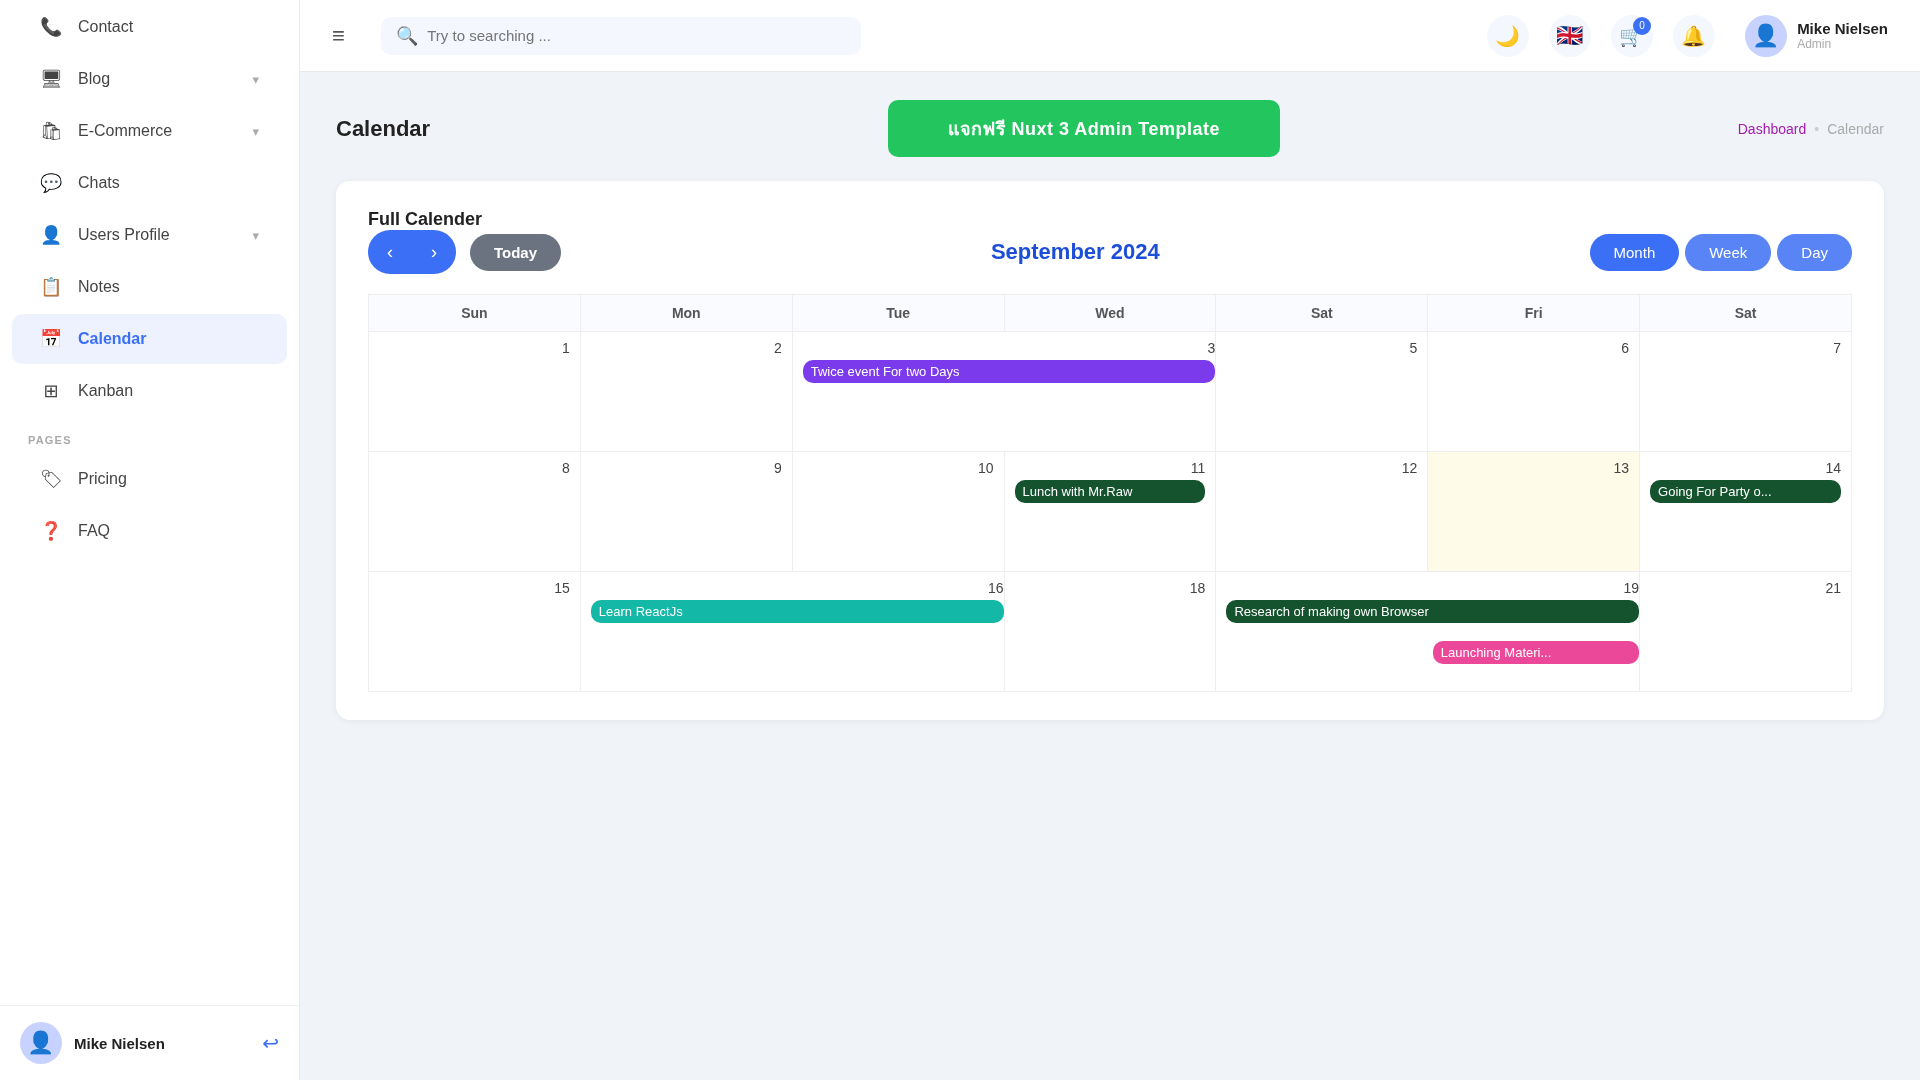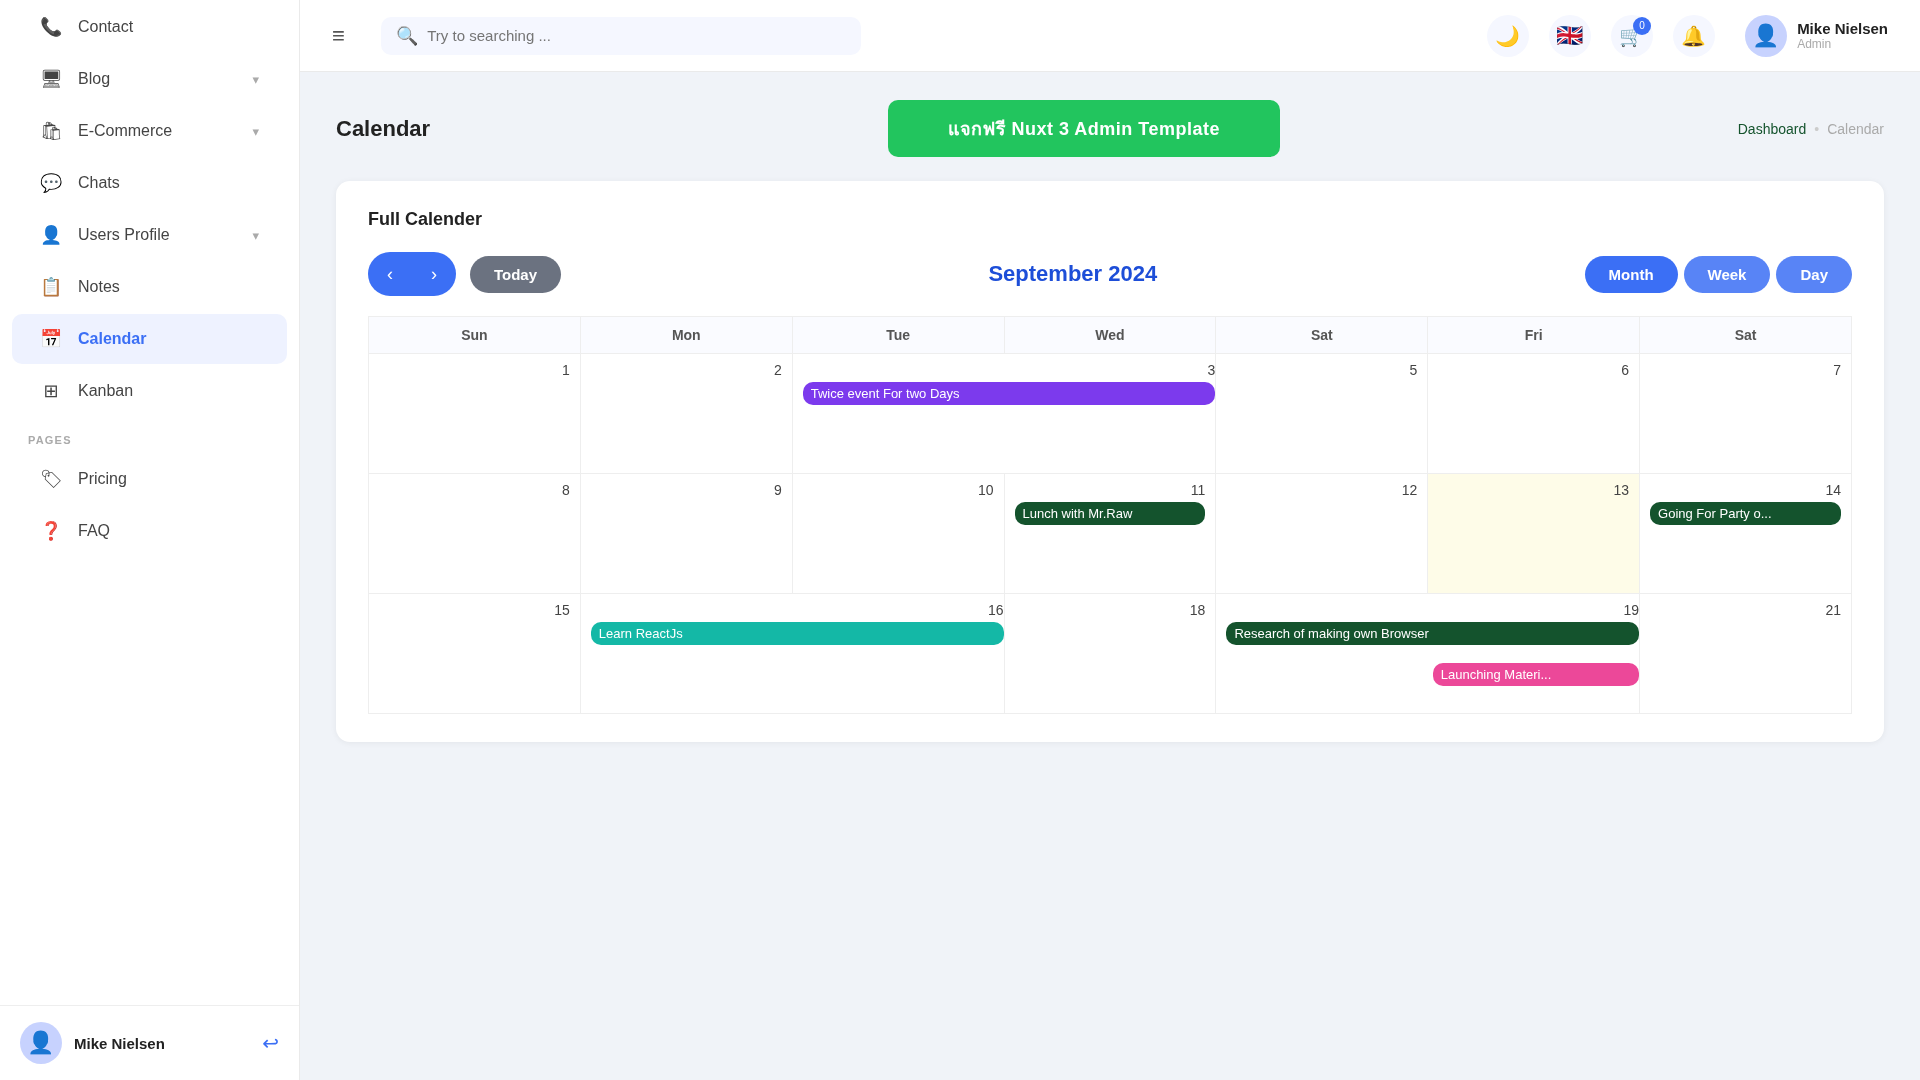--- a/index.html
+++ b/index.html
@@ -157,34 +157,33 @@
       color: #fff;
       font-size: 18px;
       font-weight: 700;
       border-radius: 10px;
       padding: 14px 60px;
       letter-spacing: 0.5px;
     }
     .breadcrumb { font-size: 14px; color: #aaa; display: flex; align-items: center; gap: 8px; }
     .breadcrumb .sep { color: #ccc; }
     .breadcrumb .active-crumb { color: #aaa; }
-    .breadcrumb .link-crumb { color: #14532d; }
+    .breadcrumb .link-crumb { color: #a21caf; }
 
     
     .calendar-card {
       background: #fff;
       border-radius: 14px;
       padding: 28px 32px;
       box-shadow: 0 1px 6px rgba(0,0,0,0.06);
     }
     .calendar-card-title {
       font-size: 18px;
       font-weight: 700;
       color: #222;
-      margin-bottom: 22px;
     }
 
     
     .cal-toolbar {
       display: flex;
       align-items: center;
       margin-bottom: 20px;
       gap: 10px;
     }
     .cal-nav-btns { display: flex; gap: 0; }
@@ -218,21 +217,21 @@
       color: #1d4ed8;
     }
     .cal-view-btns { display: flex; gap: 6px; }
     .cal-view-btn {
       background: #3b6ff5;
       color: #fff;
       border: none;
       border-radius: 22px;
       padding: 10px 24px;
       font-size: 15px;
-      font-weight: 700;
+      font-weight: 400;
       cursor: pointer;
     }
     .cal-view-btn.inactive { background: #3b6ff5; opacity: 0.85; }
 
     
     .cal-grid { width: 100%; border-collapse: collapse; }
     .cal-grid th {
       text-align: center;
       font-size: 14px;
       font-weight: 600;

